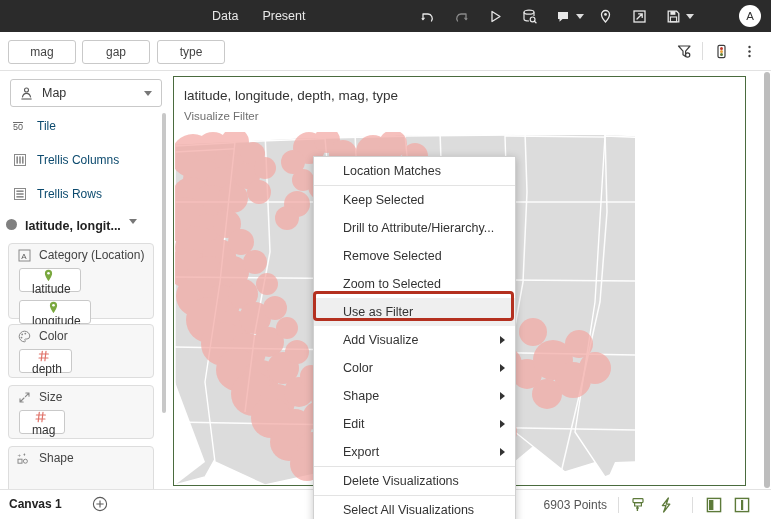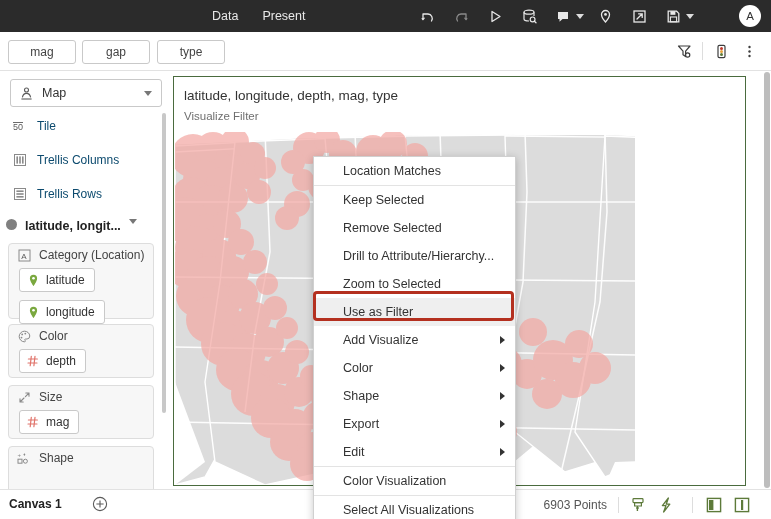--- a/index.html
+++ b/index.html
@@ -47,21 +47,21 @@
   .grpTitle{position:absolute;left:4px;display:flex;height:20px;cursor:pointer;}
   .grpTitle .dot{width:11px;height:11px;border-radius:50%;background:#808080;margin-left:2px;}
   .grpTitle .t{margin-left:8px;font-size:12.5px;color:#222;font-weight:bold;}
   .grpTitle .c{margin-left:8px;width:0;height:0;border-left:4px solid transparent;border-right:4px solid transparent;border-top:5px solid #777;}
 
   .box{position:absolute;left:8px;width:144px;border:1px solid #ddd;border-radius:4px;background:#f7f7f7;}
   .boxhdr{display:flex;align-items:center;height:22px;padding-left:7px;}
   .boxhdr .bi{width:16px;display:flex;align-items:center;justify-content:center;}
   .boxhdr .bl{margin-left:7px;font-size:12px;color:#444;}
   .pill{margin:2px 7px 6px 10px;height:22px;border:1px solid #c9c9c9;border-radius:3px;background:#fff;
-    display:inline-flex;align-items:center;padding:0 9px 0 6px;cursor:pointer;}
+    display:inline-flex;align-items:center;padding:0 9px 0 6px;cursor:pointer;flex-direction:column;}
   .pill .pi{width:14px;display:flex;align-items:center;justify-content:center;}
   .pill .pl{margin-left:6px;font-size:12px;color:#333;}
 
   .sbscroll{position:absolute;right:4px;top:42px;width:4px;height:300px;background:#c8c8c8;border-radius:2px;}
 
   
   .viz{position:absolute;left:173px;top:76px;width:573px;height:410px;background:#fff;border:1px solid #4a6b3e;box-sizing:border-box;padding-left:41px;}
   .vizTitle{position:absolute;left:10px;top:11px;font-size:13.5px;color:#333;}
   .vizSub{position:absolute;left:10px;top:33px;font-size:11.5px;color:#6f6f6f;}
 
@@ -460,45 +460,45 @@
 
       <div class="sel-ring"></div>
       <div class="sel-dot"></div>
     </div>
 
   </div>
 
   <div class="ctx">
     <div class="mi">Location Matches</div>
     <div class="mi sep">Keep Selected</div>
+    <div class="mi">Drill to Attribute/Hierarchy...</div>
     <div class="mi">Remove Selected</div>
-    <div class="mi">Drill to Attribute/Hierarchy...</div>
     <div class="mi">Zoom to Selected</div>
     <div class="mi hl">Use as Filter</div>
     <div class="mi">
       <span>Add Visualize</span>
       <span class="arr"></span>
     </div>
     <div class="mi">
       <span>Color</span>
       <span class="arr"></span>
     </div>
     <div class="mi">
       <span>Shape</span>
       <span class="arr"></span>
     </div>
     <div class="mi">
+      <span>Edit</span>
+      <span class="arr"></span>
+    </div>
+    <div class="mi">
       <span>Export</span>
       <span class="arr"></span>
     </div>
-    <div class="mi">
-      <span>Edit</span>
-      <span class="arr"></span>
-    </div>
-    <div class="mi sep">Color Visualization</div>
+    <div class="mi sep">Delete Visualizations</div>
     <div class="mi sep">Select All Visualizations</div>
   </div>
   <div class="hlring"></div>
 
   <div class="bottombar">
     <div class="canvasTab">Canvas 1</div>
     <div class="plusbtn">
       <svg width="16" height="16" viewBox="0 0 16 16">
           <circle cx="8" cy="8" r="6.6" fill="none" stroke="#5a5a5a" stroke-width="1.1"></circle>
           <path d="M8 4.4 L8 11.6 M4.4 8 L11.6 8" stroke="#5a5a5a" stroke-width="1.1"></path>

